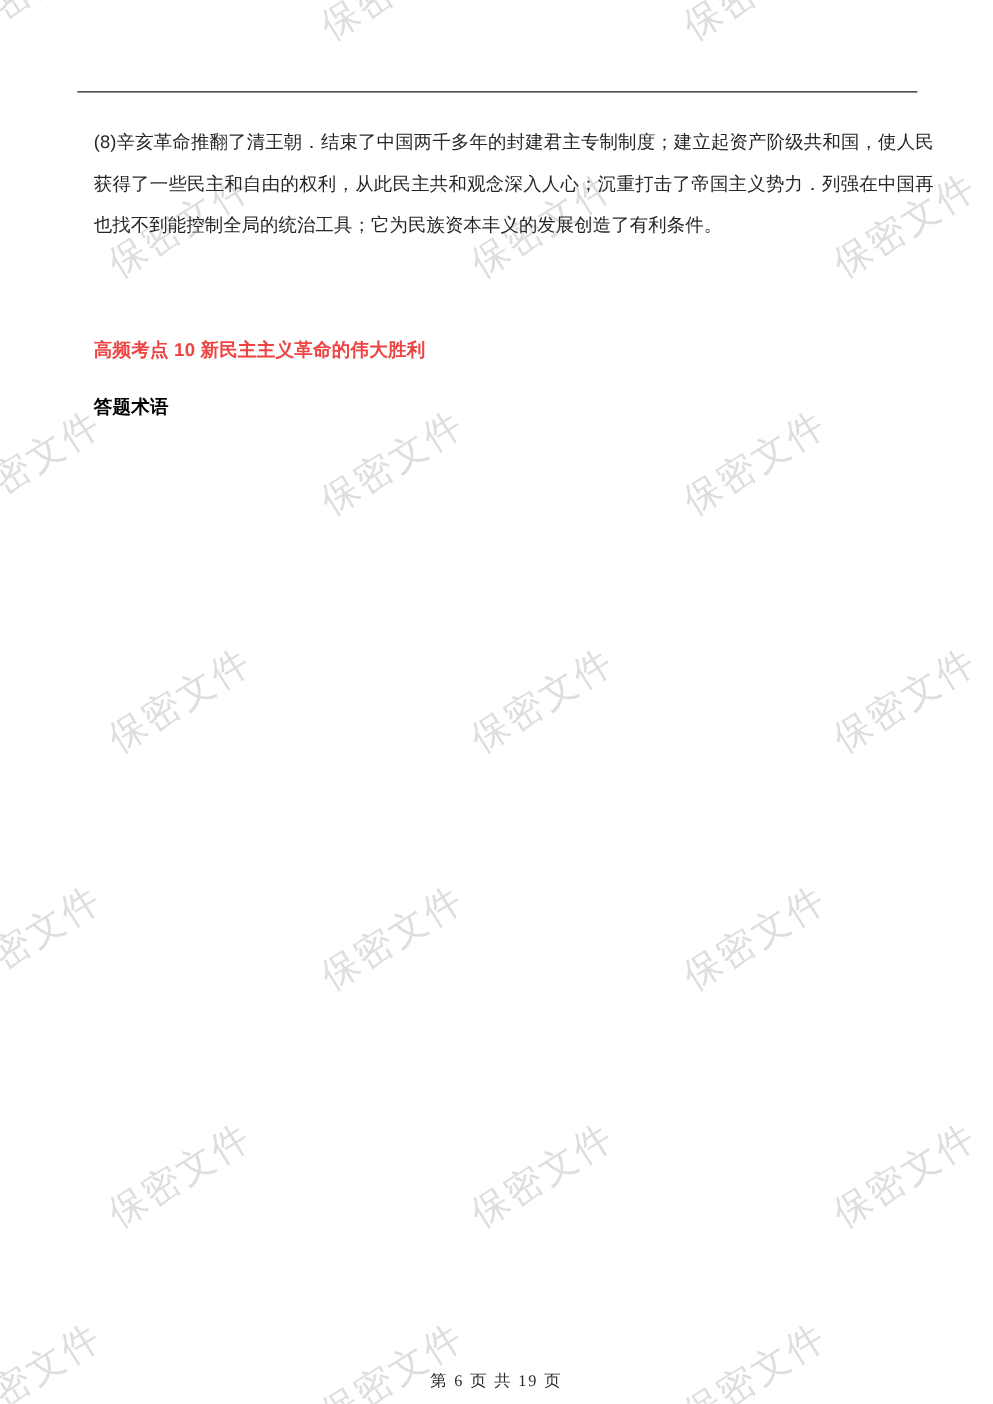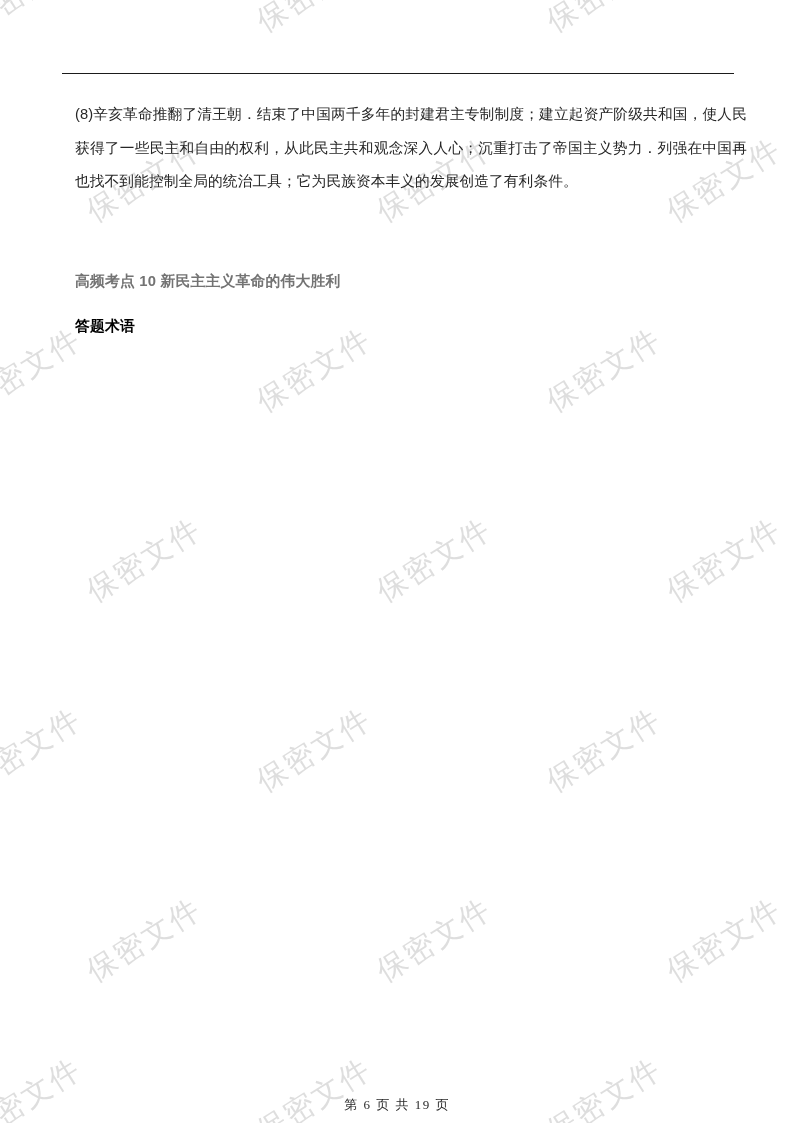--- a/index.html
+++ b/index.html
@@ -74,21 +74,21 @@
     margin: 0 0 13px 0;
     letter-spacing: 0.1px;
     word-break: break-all;
   }
 
   .spacer-block {
     height: 58px;
   }
 
   .heading-main {
-    color: #737373;
+    color: #ef4444;
     font-size: 14.8px;
     font-weight: bold;
     line-height: 1.6;
     margin: 0 0 22px 0;
     letter-spacing: 0.2px;
   }
 
   .heading-sub {
     color: #000000;
     font-size: 14.8px;

